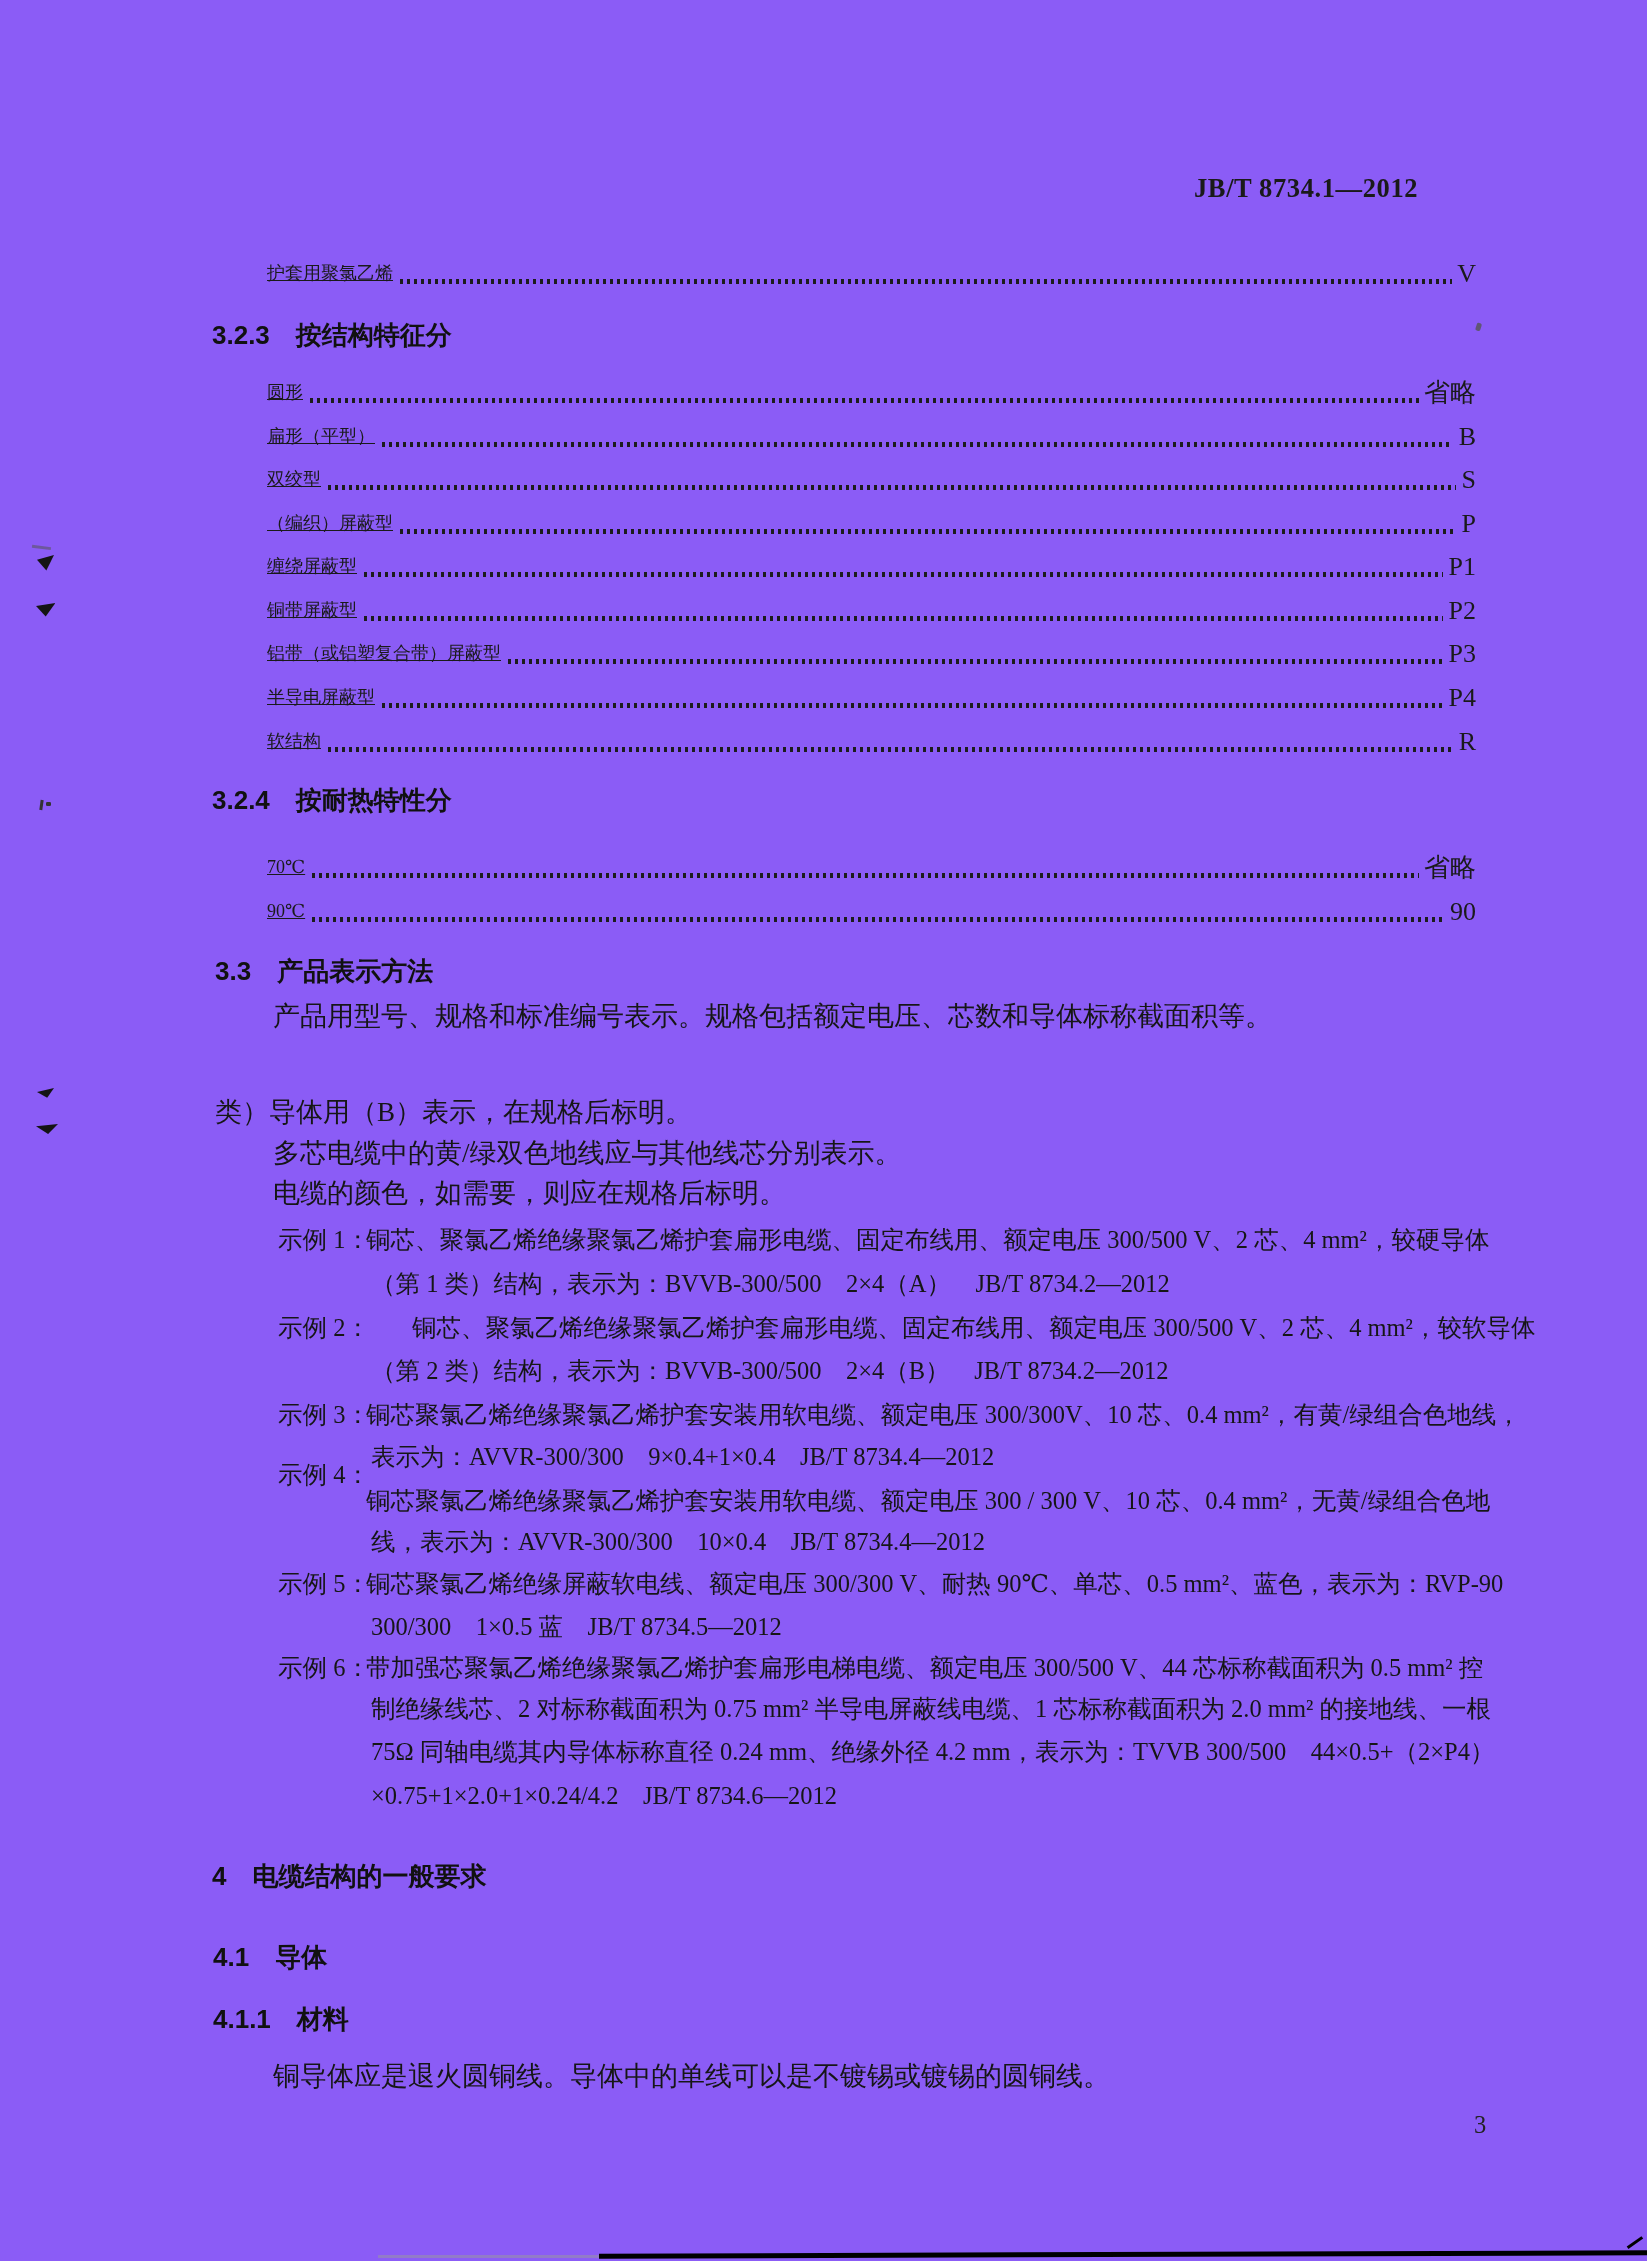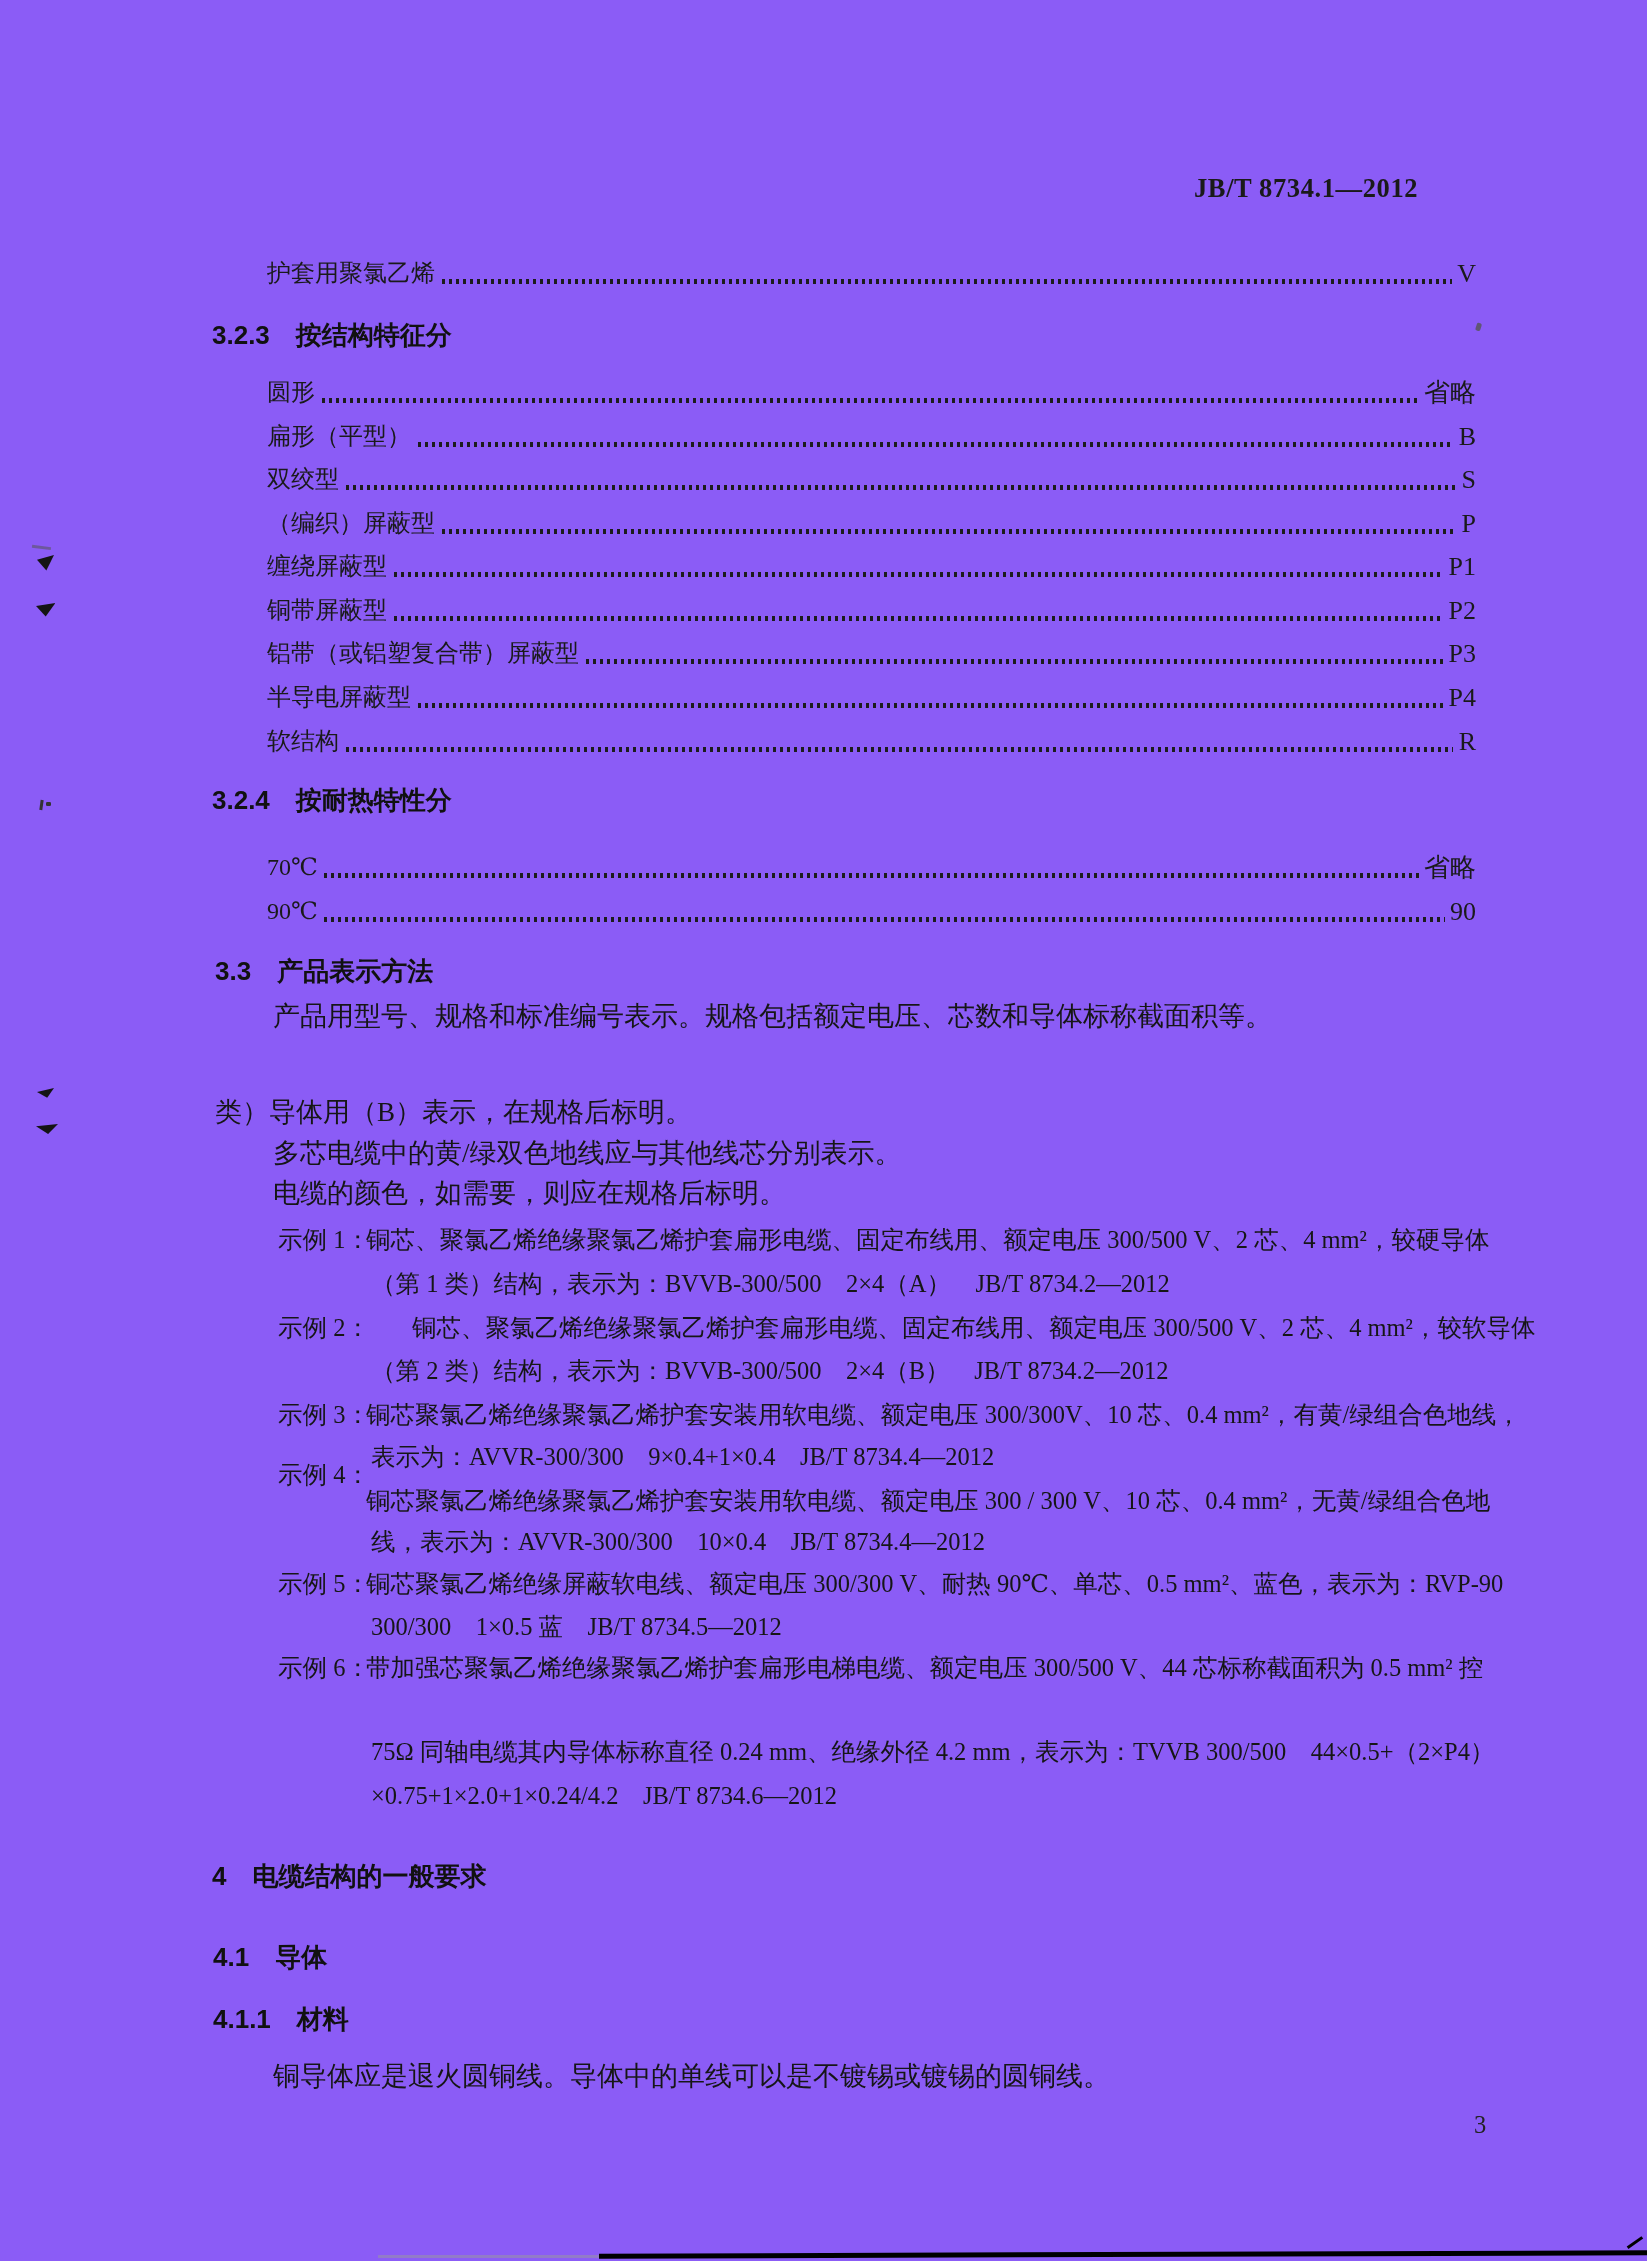--- a/index.html
+++ b/index.html
@@ -20,21 +20,21 @@
     position:absolute;white-space:nowrap;
     font-family:"Liberation Sans","DejaVu Sans",sans-serif;
     font-weight:bold;font-size:26px;color:#111;
   }
   .heading .ht{margin-left:26px;}
   .dotrow{
     position:absolute;left:267px;right:171px;
     display:flex;align-items:flex-end;height:31px;
   }
   .dotrow .lbl{
-    font-size:24px;line-height:30px;white-space:nowrap;flex:0 0 auto;
+    font-size:18px;line-height:30px;white-space:nowrap;flex:0 0 auto;text-decoration:underline;
   }
   .dotrow .dots{
     flex:1 1 auto;height:4.5px;margin:0 5.2px 4.5px 6.5px;
     background:repeating-linear-gradient(to right,#1c1c1c 0 3.2px,transparent 3.2px 7px);
   }
   .dotrow .code{
     font-size:26px;line-height:28px;white-space:nowrap;flex:0 0 auto;
   }
   .para{position:absolute;white-space:nowrap;font-size:27px;line-height:32px;color:#161616;}
   .ex{font-size:24.5px;line-height:30px;color:#161616;}
@@ -143,20 +143,21 @@
   <div class="abs ex" style="left:278px;top:1460px;">示例 4：</div>
   <div class="abs ex" style="left:366px;top:1486px;">铜芯聚氯乙烯绝缘聚氯乙烯护套安装用软电缆、额定电压 300 / 300 V、10 芯、0.4 mm²，无黄/绿组合色地</div>
   <div class="abs ex" style="left:371px;top:1527px;">线，表示为：AVVR-300/300　10×0.4　JB/T 8734.4—2012</div>
 
   <div class="abs ex" style="left:278px;top:1569px;">示例 5：</div>
   <div class="abs ex" style="left:366px;top:1569px;">铜芯聚氯乙烯绝缘屏蔽软电线、额定电压 300/300 V、耐热 90℃、单芯、0.5 mm²、蓝色，表示为：RVP-90</div>
   <div class="abs ex" style="left:371px;top:1612px;">300/300　1×0.5 蓝　JB/T 8734.5—2012</div>
 
   <div class="abs ex" style="left:278px;top:1653px;">示例 6：</div>
   <div class="abs ex" style="left:366px;top:1653px;">带加强芯聚氯乙烯绝缘聚氯乙烯护套扁形电梯电缆、额定电压 300/500 V、44 芯标称截面积为 0.5 mm² 控</div>
+  <div class="abs ex" style="left:371px;top:1694px;">制绝缘线芯、2 对标称截面积为 0.75 mm² 半导电屏蔽线电缆、1 芯标称截面积为 2.0 mm² 的接地线、一根</div>
   <div class="abs ex" style="left:371px;top:1737px;">75Ω 同轴电缆其内导体标称直径 0.24 mm、绝缘外径 4.2 mm，表示为：TVVB 300/500　44×0.5+（2×P4）</div>
   <div class="abs ex" style="left:371px;top:1781px;">×0.75+1×2.0+1×0.24/4.2　JB/T 8734.6—2012</div>
 
   <div class="heading" style="left:212px;top:1859px;">
     <span>4</span><span class="ht">电缆结构的一般要求</span>
   </div>
 
   <div class="heading" style="left:213px;top:1940px;">
     <span>4.1</span><span class="ht">导体</span>
   </div>

